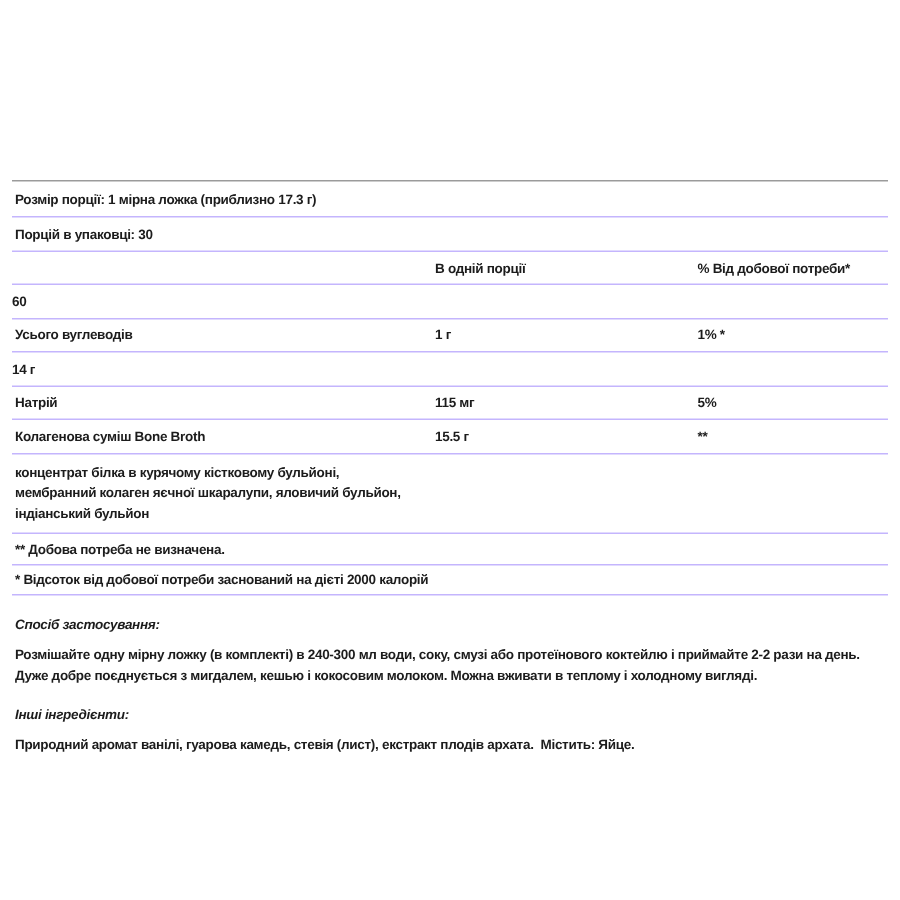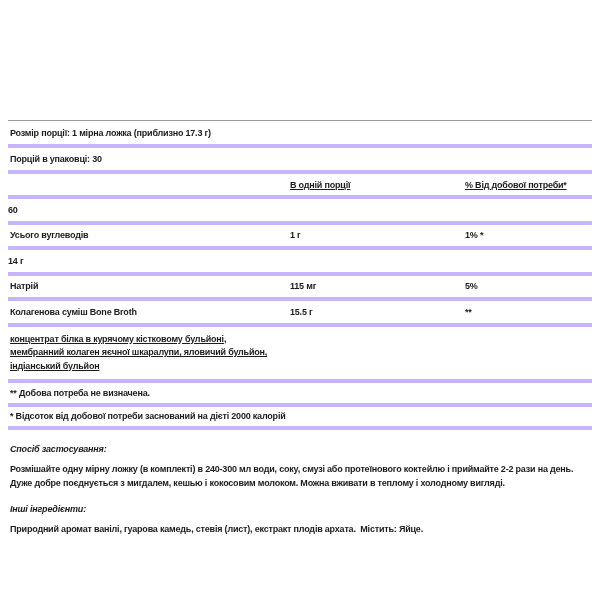--- a/index.html
+++ b/index.html
@@ -21,40 +21,39 @@
     position: relative;
     box-sizing: border-box;
     width: 600px;
     height: 600px;
     padding: 120px 8px 0 8px;
   }
   .ntable {
     border-top: 1px solid #9b9b9b;
   }
   .row {
-    border-bottom: 4px solid #c4b5fd;
+    border-bottom: 1px solid #c4b5fd;
   }
   .row.single {
     display: flex;
     align-items: center;
     height: 22px;
     padding-left: 2px;
   }
   .row.serving { height: 23px; }
   .row.grid {
     display: grid;
     grid-template-columns: 282px 175px 1fr;
     align-items: center;
     height: 21.5px;
   }
   .row.header-row { height: 21px; }
   .cell-label { padding-left: 2px; }
   .row.desc {
     padding: 6px 0 6px 2px;
-    text-decoration: underline;
   }
   .desc-line {
     display: block;
     line-height: 13.5px;
     white-space: nowrap;
   }
   .row.footnote {
     display: flex;
     align-items: center;
     height: 19.5px;
@@ -66,21 +65,21 @@
     font-style: italic;
   }
   .para {
     margin: 8px 0 0 2px;
   }
   .para-line {
     display: block;
     line-height: 13.5px;
     white-space: pre-wrap;
   }
-  .nowrap { white-space: nowrap; text-decoration: underline; }
+  .nowrap { white-space: nowrap; }
 </style>
 </head>
 <body>
 
 <div class="sheet">
 
   <div class="ntable">
 
     <div class="row single serving">
       <span>Розмір порції: 1 мірна ложка (приблизно 17.3 г)</span>

